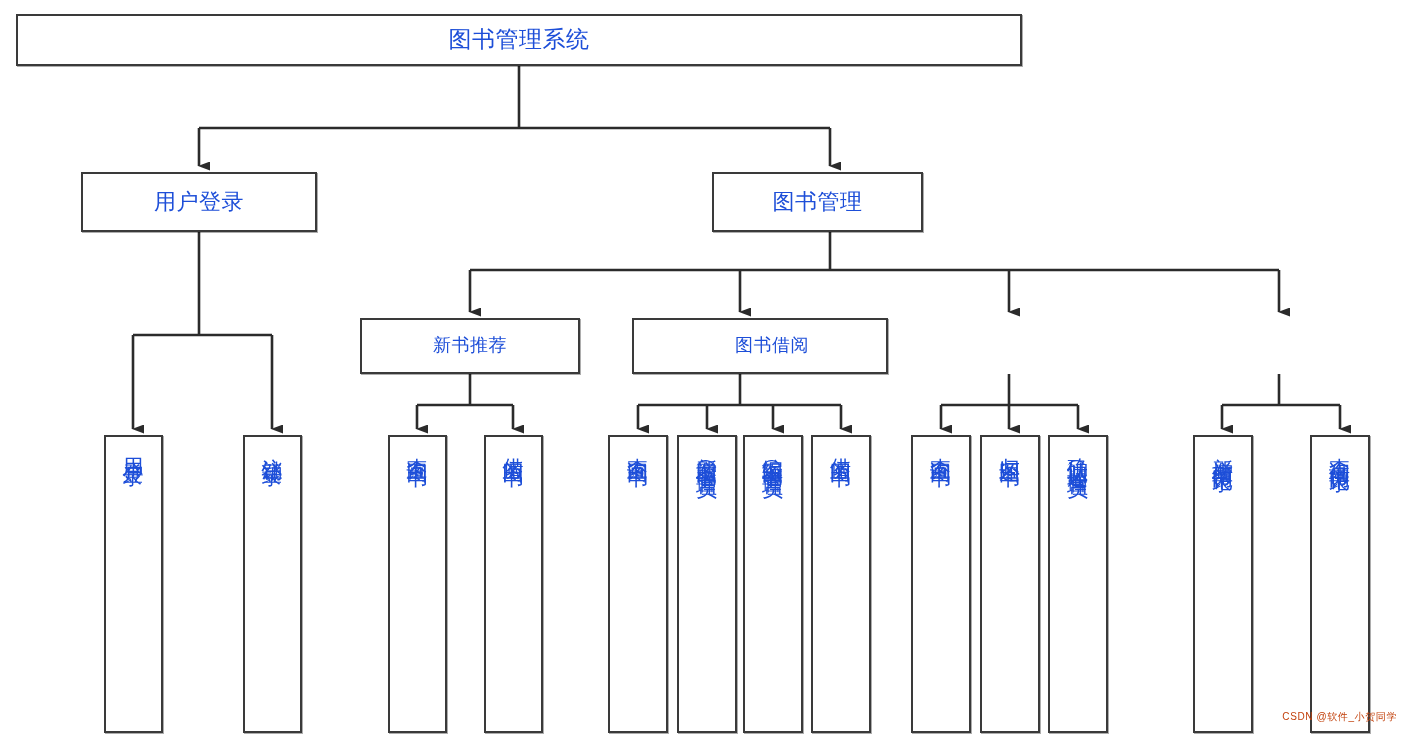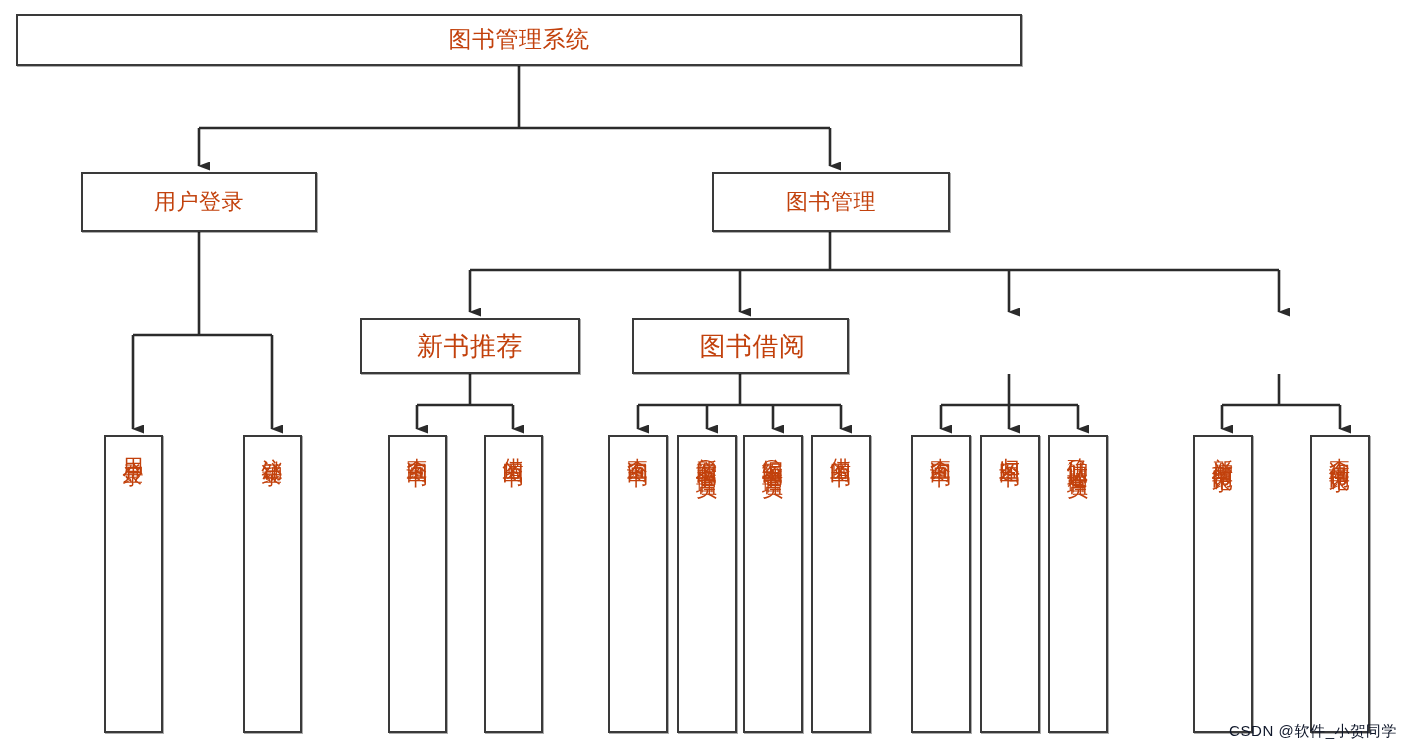--- a/index.html
+++ b/index.html
@@ -30,53 +30,53 @@
     position: absolute;
     box-sizing: border-box;
     background: #ffffff;
     border: 2px solid #3a3a3a;
     display: flex;
     align-items: center;
     justify-content: center;
     box-shadow: 1px 1px 0 rgba(0,0,0,0.32);
   }
   .node-label {
-    color: #c2410c;
+    color: #1d4ed8;
     text-align: right;
     line-height: 1.18;
     letter-spacing: 0.5px;
     white-space: nowrap;
   }
   .node.root .node-label {
     font-size: 23px;
   }
   .node.level2 .node-label {
     font-size: 22px;
   }
   .node.level3 .node-label {
-    font-size: 26px;
+    font-size: 18px;
   }
   .node.leaf {
     align-items: flex-start;
     padding-top: 4px;
   }
   .node.leaf .node-label {
     writing-mode: vertical-rl;
     text-orientation: upright;
     font-size: 21px;
     letter-spacing: 3px;
     line-height: 1.0;
     white-space: nowrap;
   }
   #watermark {
     position: absolute;
     right: 8px;
-    bottom: 6px;
-    font-size: 15px;
-    color: #0f172a;
+    bottom: 23px;
+    font-size: 10px;
+    color: #c2410c;
     letter-spacing: 0.6px;
     white-space: nowrap;
   }
 </style>
 </head>
 <body>
 
 <div id="diagram-canvas">
 
   <svg class="edge-layer" viewBox="0 0 1405 747">
@@ -129,28 +129,28 @@
     </g>
   </svg>
 
   <div class="node root" style="left:16px; top:14px; width:1006px; height:52px;">
     <span class="node-label">图书管理系统</span>
   </div>
 
   <div class="node level2" style="left:81px; top:172px; width:236px; height:60px;">
     <span class="node-label">用户登录</span>
   </div>
-  <div class="node level2" style="left:712px; top:172px; width:238px; height:60px;">
+  <div class="node level2" style="left:712px; top:172px; width:211px; height:60px;">
     <span class="node-label">图书管理</span>
   </div>
 
   <div class="node level3" style="left:360px; top:318px; width:220px; height:56px;">
     <span class="node-label">新书推荐</span>
   </div>
-  <div class="node level3" style="left:632px; top:318px; width:217px; height:56px;padding-left:24px;">
+  <div class="node level3" style="left:632px; top:318px; width:256px; height:56px;padding-left:24px;">
     <span class="node-label">图书借阅</span>
   </div>
 
   <div class="node leaf" style="left:104px; top:435px; width:59px; height:298px;">
     <span class="node-label">用户登录</span>
   </div>
   <div class="node leaf" style="left:243px; top:435px; width:59px; height:298px;">
     <span class="node-label">注销登录</span>
   </div>
 

